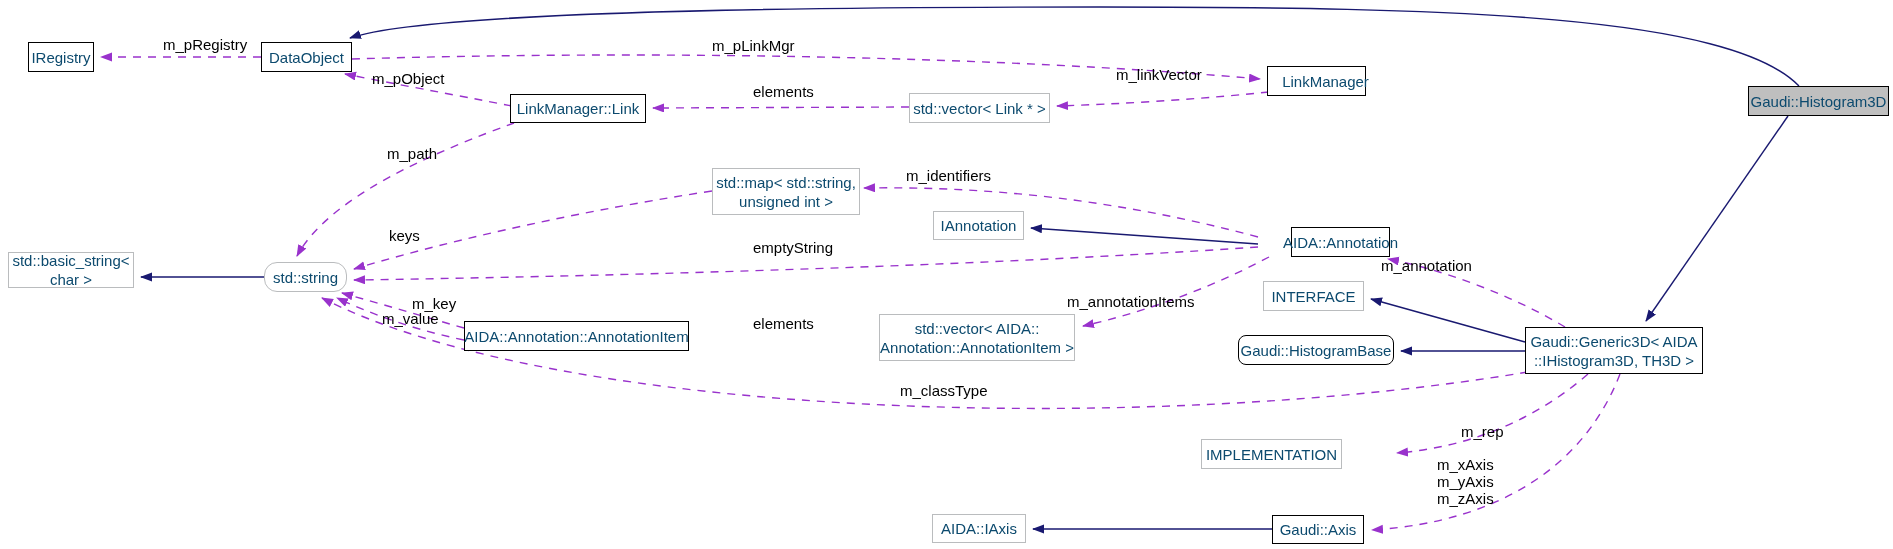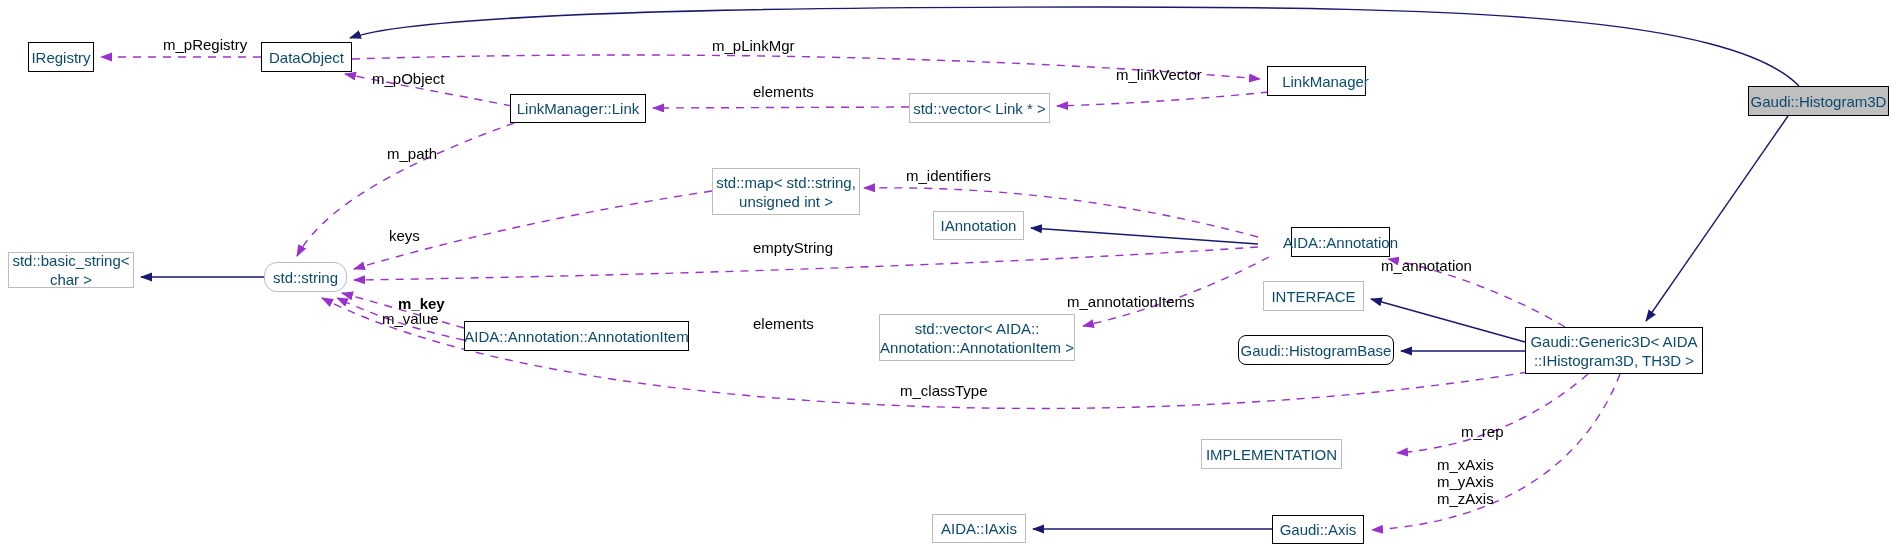--- a/index.html
+++ b/index.html
@@ -54,21 +54,21 @@
   
   #l-mpregistry{left:163px;top:37px;}
   #l-mplinkmgr{left:712px;top:38px;}
   #l-mpobject{left:372px;top:71px;}
   #l-elements1{left:753px;top:84px;}
   #l-mlinkvector{left:1116px;top:67px;}
   #l-mpath{left:387px;top:124px;margin-top:22px;}
   #l-midentifiers{left:906px;top:168px;}
   #l-keys{left:389px;top:228px;}
   #l-emptystring{left:753px;top:240px;}
-  #l-mkey{left:398px;top:296px;font-weight:bold;}
+  #l-mkey{left:412px;top:296px;}
   #l-mvalue{left:382px;top:311px;}
   #l-elements2{left:753px;top:316px;}
   #l-mannotationitems{left:1067px;top:294px;}
   #l-mannotation{left:1381px;top:258px;}
   #l-mclasstype{left:900px;top:383px;}
   #l-mrep{left:1441px;top:424px;margin-left:20px;}
   #l-maxes{left:1437px;top:456px;text-align:center;}
 </style>
 </head>
 <body>

